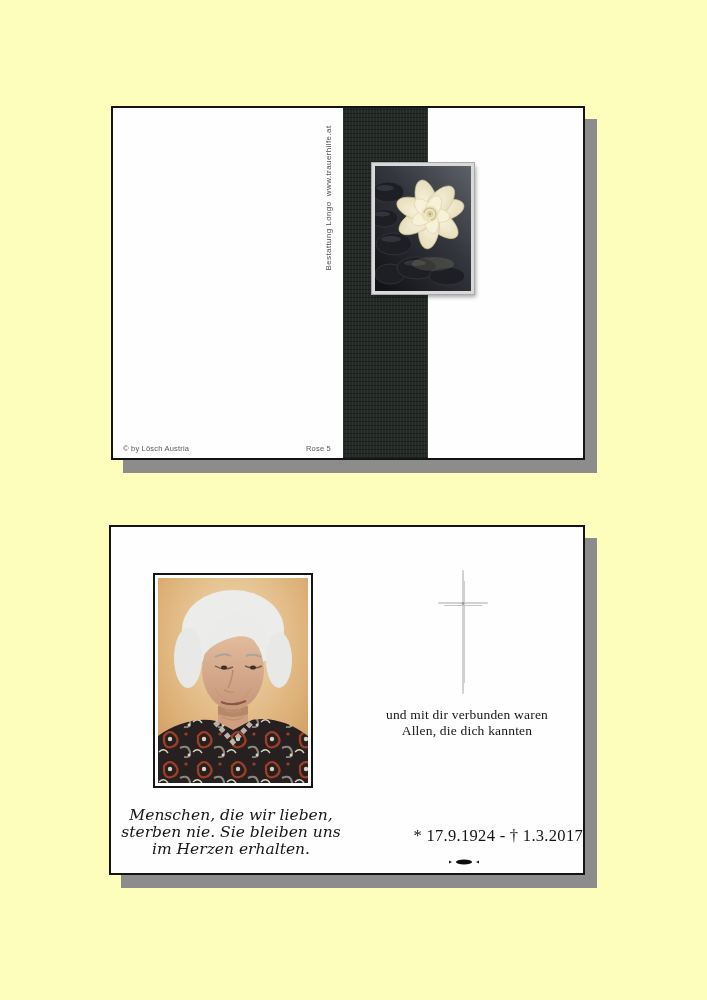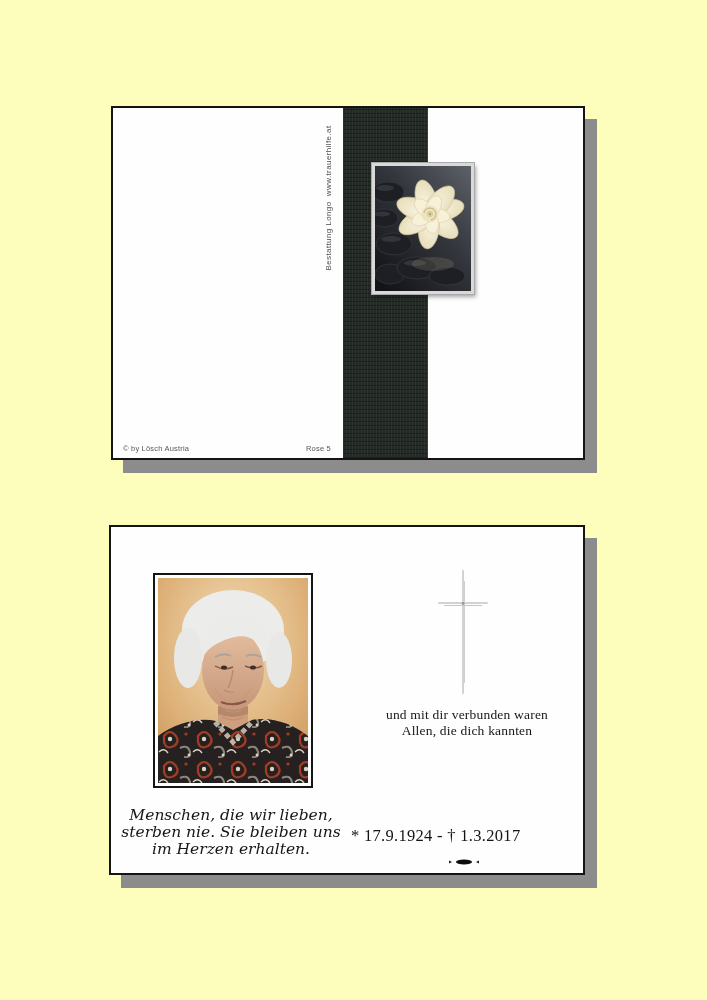--- a/index.html
+++ b/index.html
@@ -67,21 +67,21 @@
     position:absolute; top:230px; width:100%; text-align:center;
     font-family:"DejaVu Serif", serif; font-style:italic;
     font-size:35px; line-height:42px; color:#121212;
   }
   .maiden-name {
     position:absolute; top:276px; width:100%; text-align:center;
     font-family:"DejaVu Serif", serif; font-style:italic;
     font-size:16.5px; color:#161616;
   }
   .life-dates {
-    position:absolute; top:299px; width:100%; text-align:left;
+    position:absolute; top:299px; width:100%; text-align:right;
     font-family:"Liberation Serif", serif;
     font-size:16.5px; color:#141414; letter-spacing:0.3px;
   }
   .ornament-wrap { position:absolute; left:65px; top:326px; width:96px; height:10px; }
 </style>
 </head>
 <body>
 
 <div class="stage">
 

